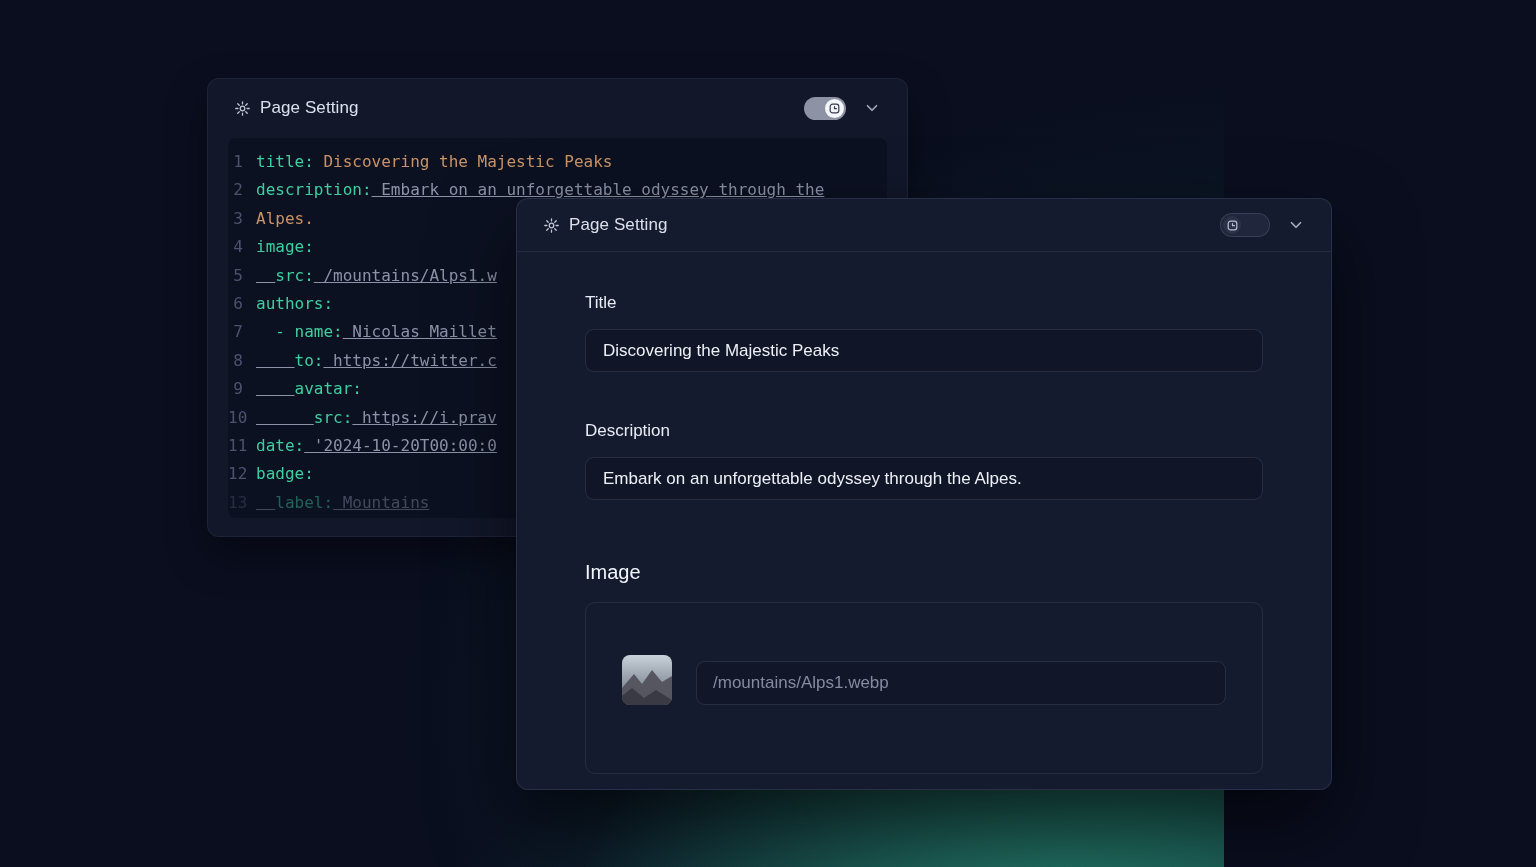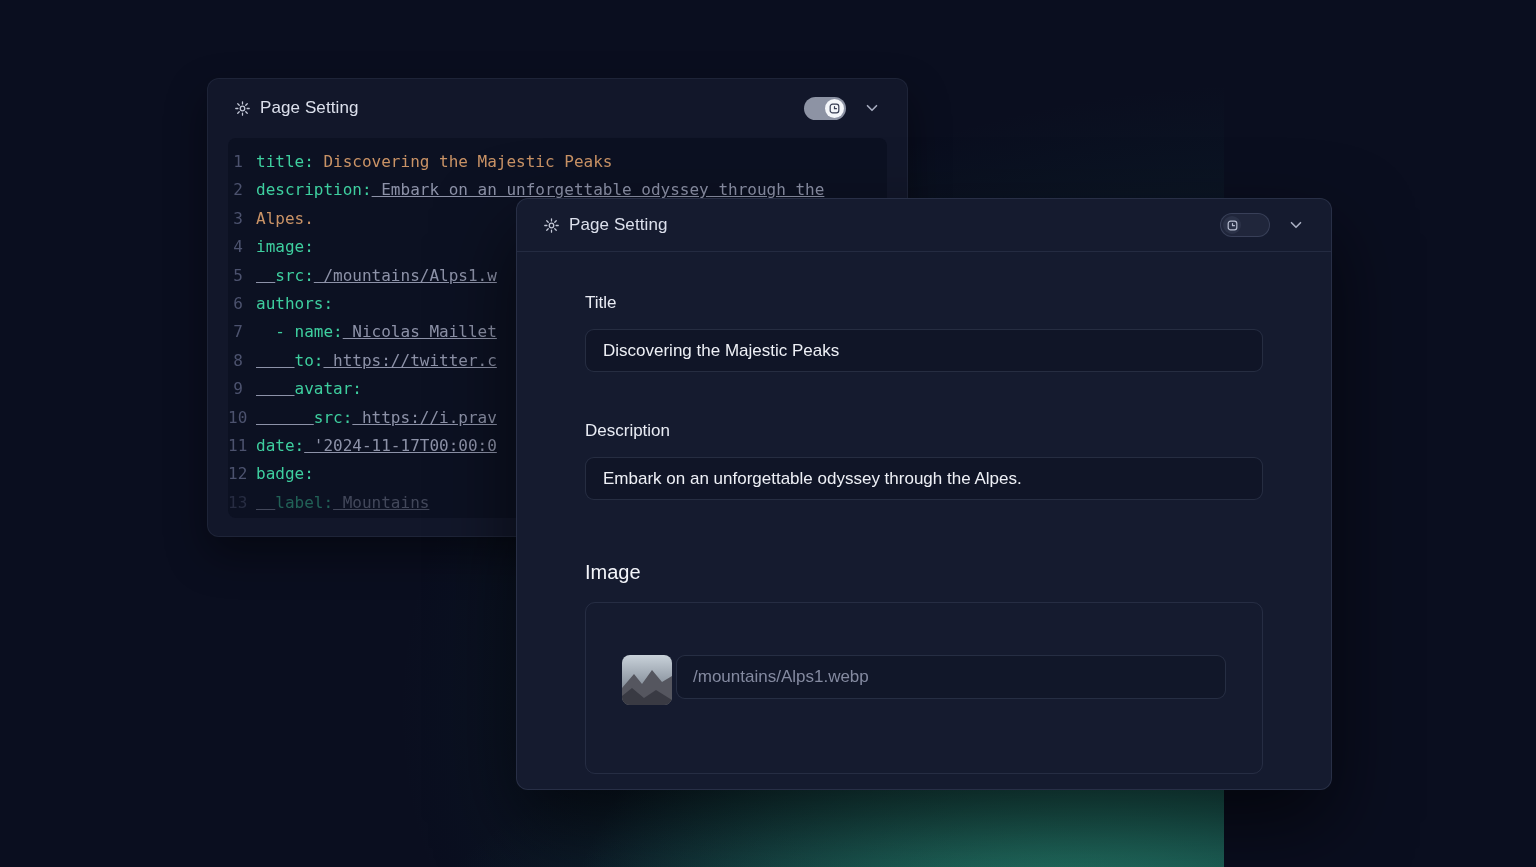--- a/index.html
+++ b/index.html
@@ -84,21 +84,21 @@
     font-size: 17px; font-family: "Liberation Sans", sans-serif;
     padding: 0 17px; outline: none;
   }
   .fheading { margin-top: 61px; font-size: 20px; font-weight: 400; color: #f3f5fa; }
   .fcard {
     margin-top: 18px; height: 172px;
     border: 1px solid rgba(140,155,190,.14); border-radius: 10px;
     padding: 37px 36px 0;
   }
   .fcard-label { font-size: 16px; color: #e4e8f0; }
-  .frow { display: flex; align-items: flex-start; gap: 4px; margin-top: 15px; }
+  .frow { display: flex; align-items: flex-end; gap: 24px; margin-top: 15px; }
   .thumb { width: 50px; height: 50px; border-radius: 8px; overflow: hidden; flex: none; }
   .thumb svg { display: block; }
   .src-input {
     flex: 1; height: 44px; border-radius: 9px;
     border: 1px solid rgba(140,155,190,.18);
     background: rgba(8,11,22,.25); color: #848aa0;
     font-size: 17px; font-family: "Liberation Sans", sans-serif;
     padding: 0 16px; outline: none;
   }
 </style>
@@ -138,21 +138,21 @@
         <div class="cline"><span class="ln">1</span><span><span class="tok-k">title:</span><span class="tok-o"> Discovering the Majestic Peaks</span></span></div>
         <div class="cline"><span class="ln">2</span><span><span class="tok-k">description:</span><span class="tok-m"> Embark on an unforgettable odyssey through the</span></span></div>
         <div class="cline"><span class="ln">3</span><span><span class="tok-o">Alpes.</span></span></div>
         <div class="cline"><span class="ln">4</span><span><span class="tok-k">image:</span></span></div>
         <div class="cline"><span class="ln">5</span><span><span class="tok-m">  </span><span class="tok-k">src:</span><span class="tok-m"> /mountains/Alps1.w</span></span></div>
         <div class="cline"><span class="ln">6</span><span><span class="tok-k">authors:</span></span></div>
         <div class="cline"><span class="ln">7</span><span><span class="tok-k">  - </span><span class="tok-k">name:</span><span class="tok-m"> Nicolas Maillet</span></span></div>
         <div class="cline"><span class="ln">8</span><span><span class="tok-m">    </span><span class="tok-k">to:</span><span class="tok-m"> https://twitter.c</span></span></div>
         <div class="cline"><span class="ln">9</span><span><span class="tok-m">    </span><span class="tok-k">avatar:</span></span></div>
         <div class="cline"><span class="ln">10</span><span><span class="tok-m">      </span><span class="tok-k">src:</span><span class="tok-m"> https://i.prav</span></span></div>
-        <div class="cline"><span class="ln">11</span><span><span class="tok-k">date:</span><span class="tok-m"> '2024-11-17T00:00:0</span></span></div>
+        <div class="cline"><span class="ln">11</span><span><span class="tok-k">date:</span><span class="tok-m"> '2024-10-20T00:00:0</span></span></div>
         <div class="cline"><span class="ln">12</span><span><span class="tok-k">badge:</span></span></div>
         <div class="cline faded"><span class="ln">13</span><span><span class="tok-m">  </span><span class="tok-k">label:</span><span class="tok-m"> Mountains</span></span></div>
       </div>
   </section>
 
   <section class="panel-front">
     <div class="hdr">
       <span class="icon">
         <svg width="17" height="17" viewBox="0 0 24 24" fill="none" stroke="currentColor" stroke-width="1.8" stroke-linecap="round">
           <circle cx="12" cy="12" r="3.2"></circle>

